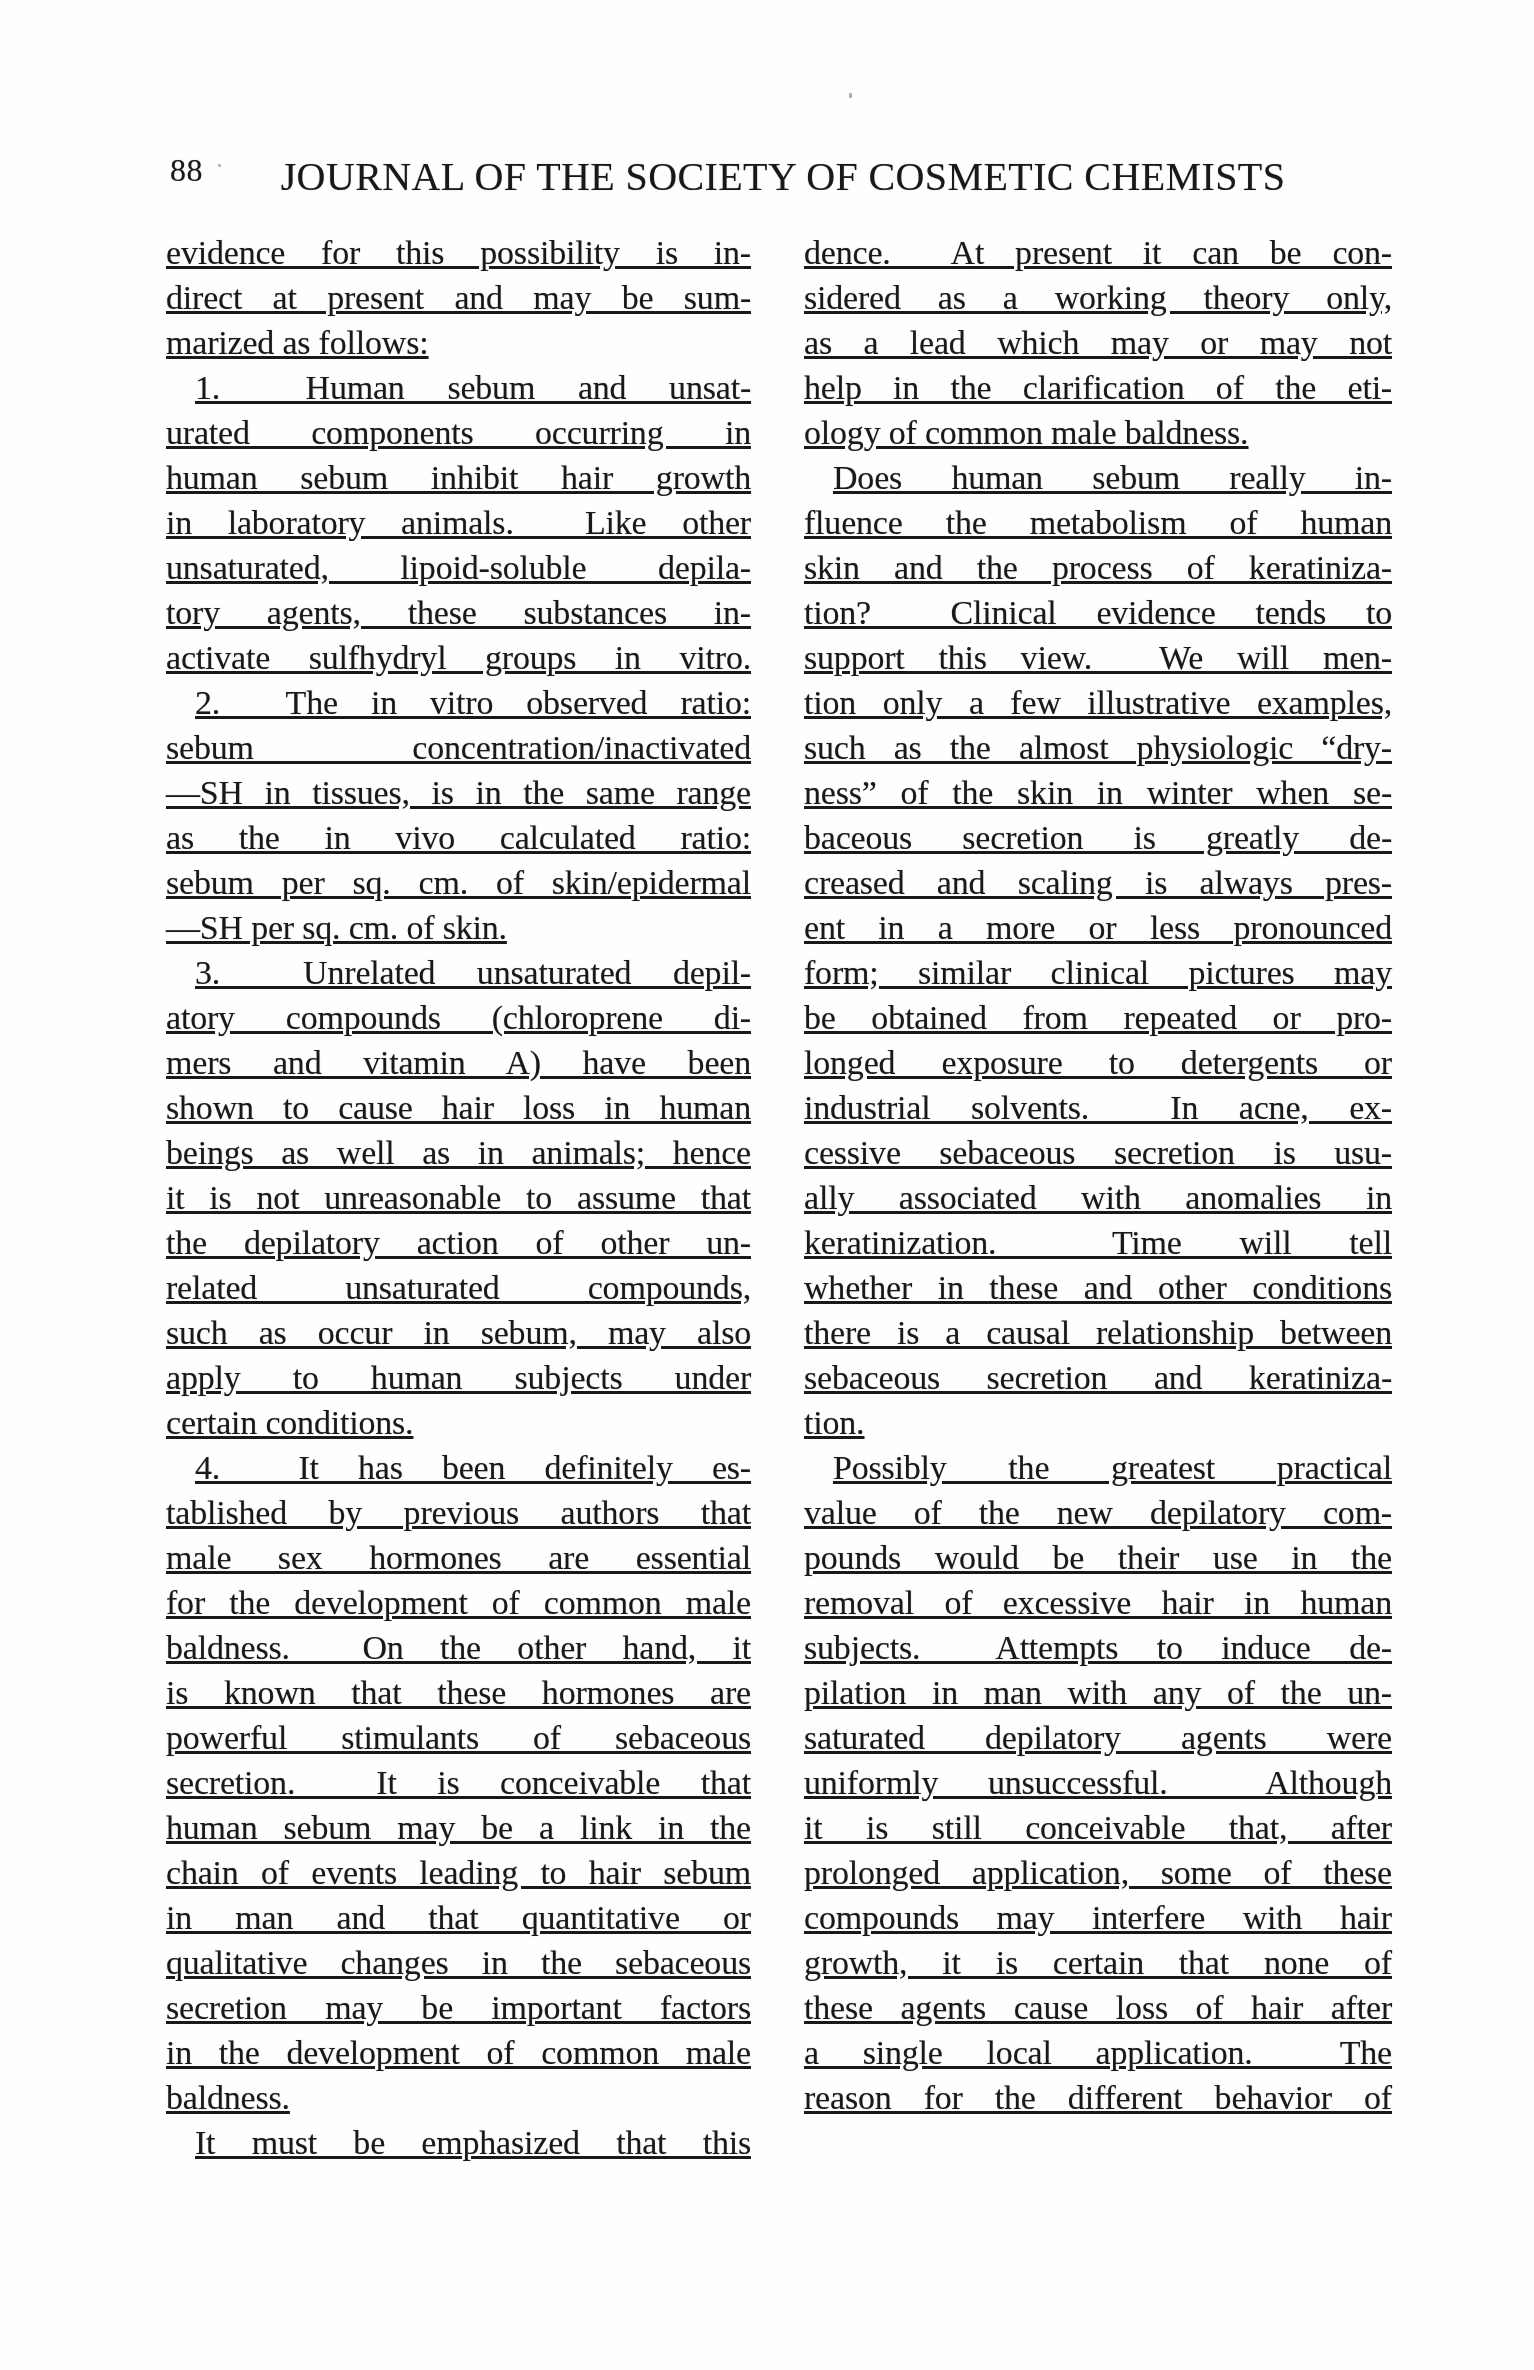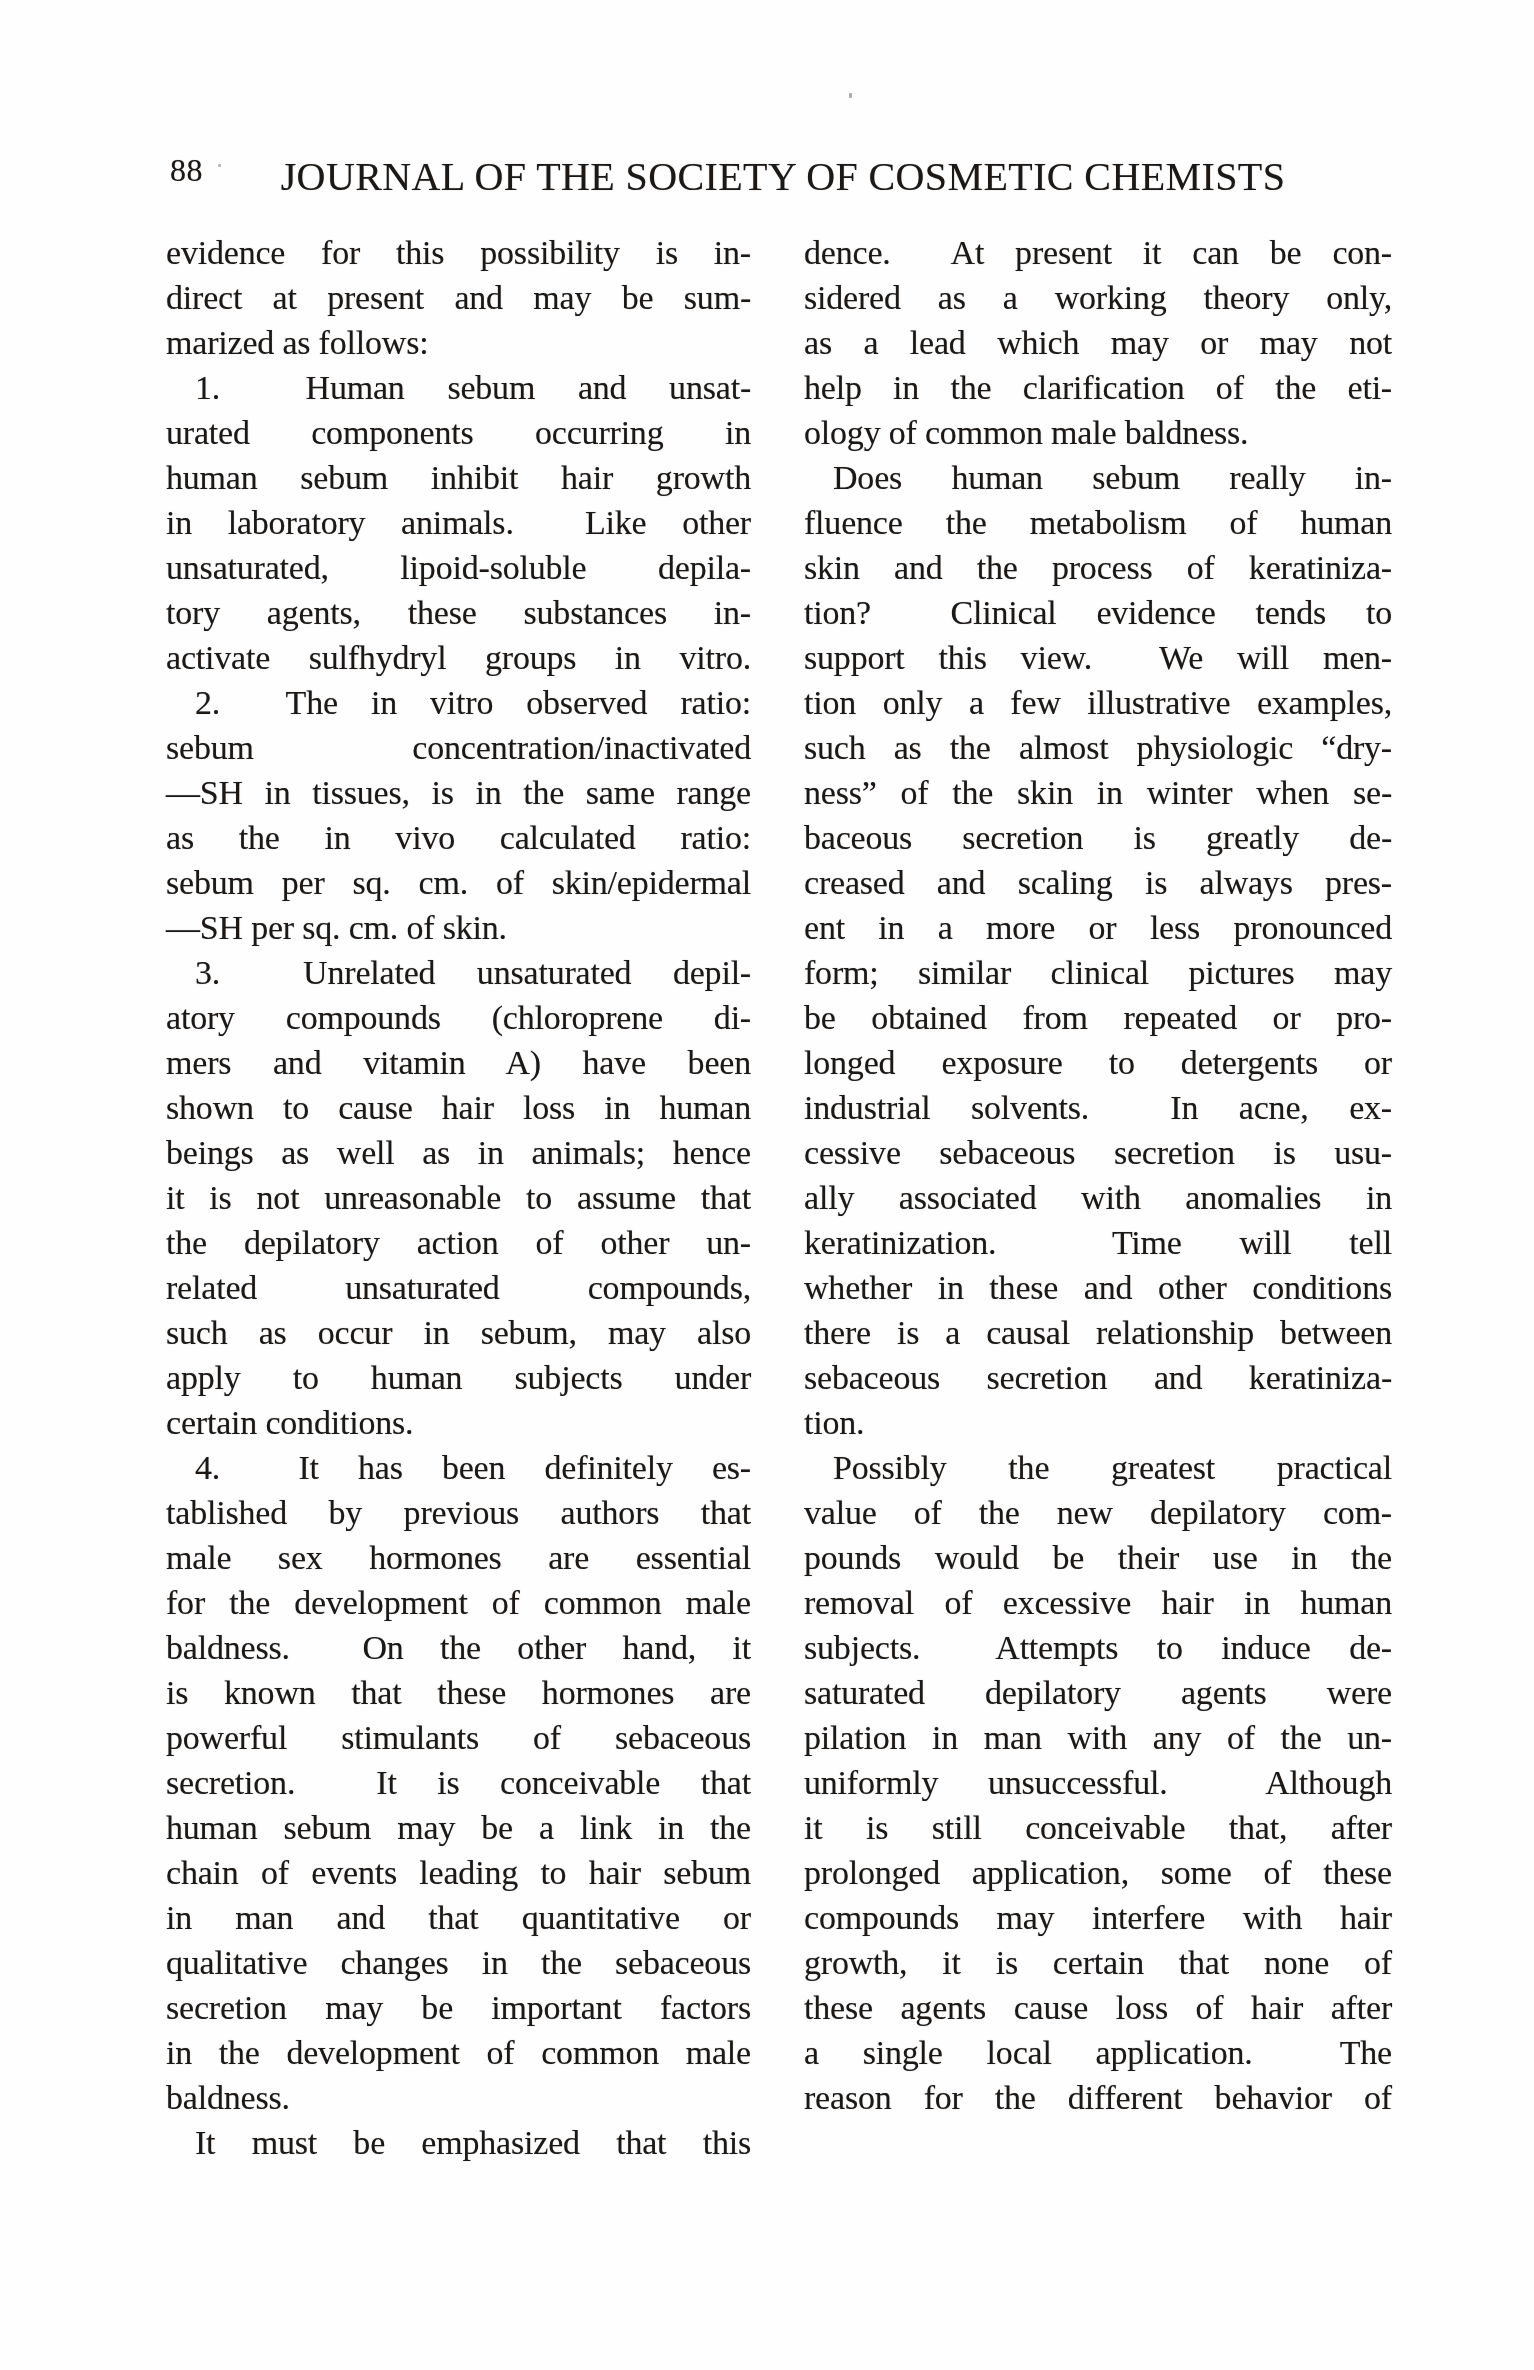--- a/index.html
+++ b/index.html
@@ -39,20 +39,21 @@
     white-space: nowrap;
     text-shadow: 0 0 1px rgba(20,18,16,0.4);
   }
   .column {
     position: absolute;
     top: 230px;
     font-size: 34px;
     line-height: 45px;
     letter-spacing: -0.2px;
     text-shadow: 0 0 1px rgba(20,18,16,0.38);
+    text-decoration: underline;
   }
   .column.left  { left: 166px; width: 585px; }
   .column.right { left: 804px; width: 588px; }
   .line {
     text-align: justify;
     text-align-last: justify;
     white-space: normal;
   }
   .line.para-end { text-align-last: left; }
   .line.indent   { text-indent: 29px; }
@@ -147,22 +148,22 @@
       <div class="line">keratinization.&nbsp;&nbsp;Time will tell</div>
       <div class="line">whether in these and other conditions</div>
       <div class="line">there is a causal relationship between</div>
       <div class="line">sebaceous secretion and keratiniza-</div>
       <div class="line para-end">tion.</div>
       <div class="line indent">Possibly the greatest practical</div>
       <div class="line">value of the new depilatory com-</div>
       <div class="line">pounds would be their use in the</div>
       <div class="line">removal of excessive hair in human</div>
       <div class="line">subjects.&nbsp; Attempts to induce de-</div>
+      <div class="line">pilation in man with any of the un-</div>
       <div class="line">saturated depilatory agents were</div>
-      <div class="line">pilation in man with any of the un-</div>
       <div class="line">uniformly unsuccessful.&nbsp; Although</div>
       <div class="line">it is still conceivable that, after</div>
       <div class="line">prolonged application, some of these</div>
       <div class="line">compounds may interfere with hair</div>
       <div class="line">growth, it is certain that none of</div>
       <div class="line">these agents cause loss of hair after</div>
       <div class="line">a single local application.&nbsp; The</div>
       <div class="line">reason for the different behavior of</div>
     </div>
 </div>

